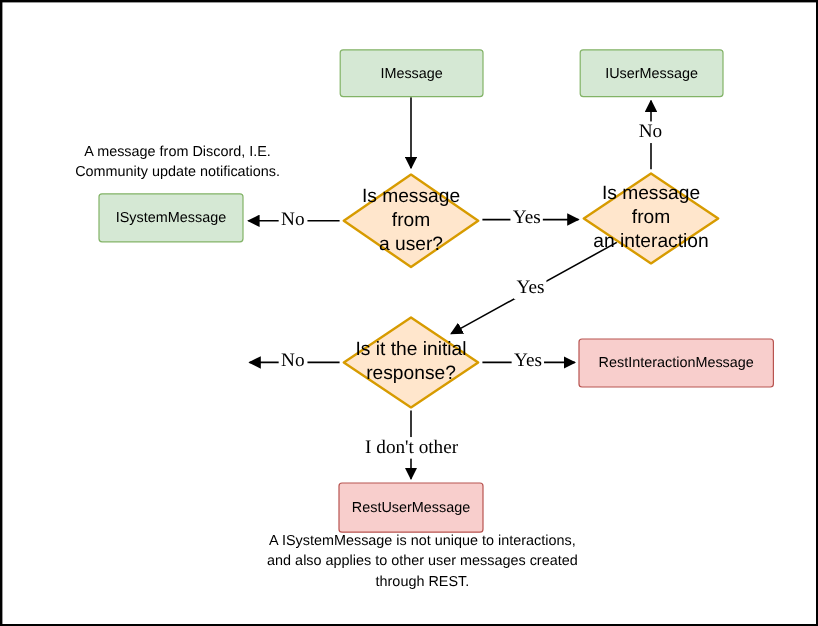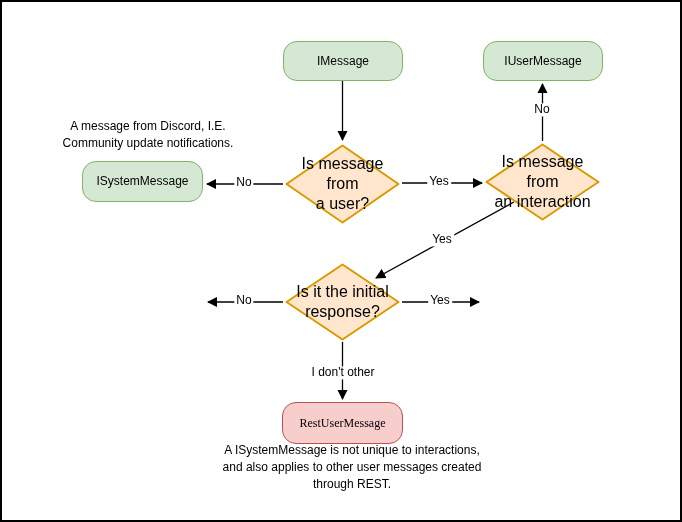--- a/index.html
+++ b/index.html
@@ -16,21 +16,21 @@
   }
   svg.edges {
     position: absolute;
     left: 0; top: 0;
     width: 682px; height: 522px;
     pointer-events: none;
   }
   .node {
     position: absolute;
     box-sizing: border-box;
-    border-radius: 14px;
+    border-radius: 3px;
     display: flex;
     align-items: center;
     justify-content: center;
     font-size: 12px;
     text-align: center;
     line-height: 1.2;
   }
   .node.green { background: var(--green-fill, #d5e8d4); border: 1px solid var(--green-stroke, #82b366); }
   .node.red   { background: var(--red-fill, #f8cecc);   border: 1px solid var(--red-stroke, #b85450); }
   .diamond { position: absolute; }
@@ -43,38 +43,39 @@
     text-align: center;
     font-size: 16px;
     line-height: 1.25;
     white-space: pre-line;
   }
   .edge-label {
     position: absolute;
     transform: translate(-50%, -50%);
     background: var(--canvas, #ffffff);
     padding: 0 2px;
-    font-size: 12px;
+    font-size: 16px;
     line-height: 1.1;
     white-space: nowrap;
+    font-family: Liberation Serif, serif;
   }
   .annotation {
     position: absolute;
     font-size: 12px;
     line-height: 1.4;
     text-align: center;
     white-space: pre-line;
   }
   
   #node-imessage        { left: 281px; top: 39px;  width: 120px; height: 40px; }
   #node-iusermessage    { left: 481px; top: 39px;  width: 120px; height: 40px; }
   #node-isystemmessage  { left: 80px;  top: 159px; width: 121px; height: 41px; }
   #node-restfollowup    { left: 40px;  top: 280px; width: 163px; height: 41px; }
   #node-restinteraction { left: 480px; top: 280px; width: 163px; height: 41px; }
-  #node-restuser        { left: 280px; top: 400px; width: 121px; height: 42px; font-family: Liberation Serif, serif; }
+  #node-restuser        { left: 280px; top: 400px; width: 121px; height: 42px; }
   #diamond-user         { left: 283px; top: 142px; width: 115px; height: 80px; }
   #diamond-interaction  { left: 483px; top: 141px; width: 115px; height: 78px; }
   #diamond-initial      { left: 283px; top: 261px; width: 115px; height: 78px; }
   #label-user-no        { left: 242px; top: 181px; }
   #label-user-yes       { left: 437px; top: 180px; }
   #label-interaction-no { left: 540px; top: 108px; }
   #label-interaction-yes{ left: 440px; top: 238px; }
   #label-initial-no     { left: 242px; top: 299px; }
   #label-initial-yes    { left: 438px; top: 299px; }
   #label-initial-unknown{ left: 341px; top: 371px; }
@@ -106,20 +107,23 @@
 
   <div class="node green" id="node-imessage">
     <span>IMessage</span>
   </div>
   <div class="node green" id="node-iusermessage">
     <span>IUserMessage</span>
   </div>
   <div class="node green" id="node-isystemmessage">
     <span>ISystemMessage</span>
   </div>
+  <div class="node red" id="node-restinteraction">
+    <span>RestInteractionMessage</span>
+  </div>
   <div class="node red" id="node-restuser">
     <span>RestUserMessage</span>
   </div>
 
   <div class="diamond" id="diamond-user">
     <svg viewBox="0 0 115 80" preserveAspectRatio="none">
       <polygon points="57.5,1.5 113.5,40 57.5,78.5 1.5,40" fill="#ffe6cc" stroke="#d79b00" stroke-width="2" stroke-linejoin="round"></polygon>
     </svg>
     <div class="dlabel">Is message from
 a user?</div>

